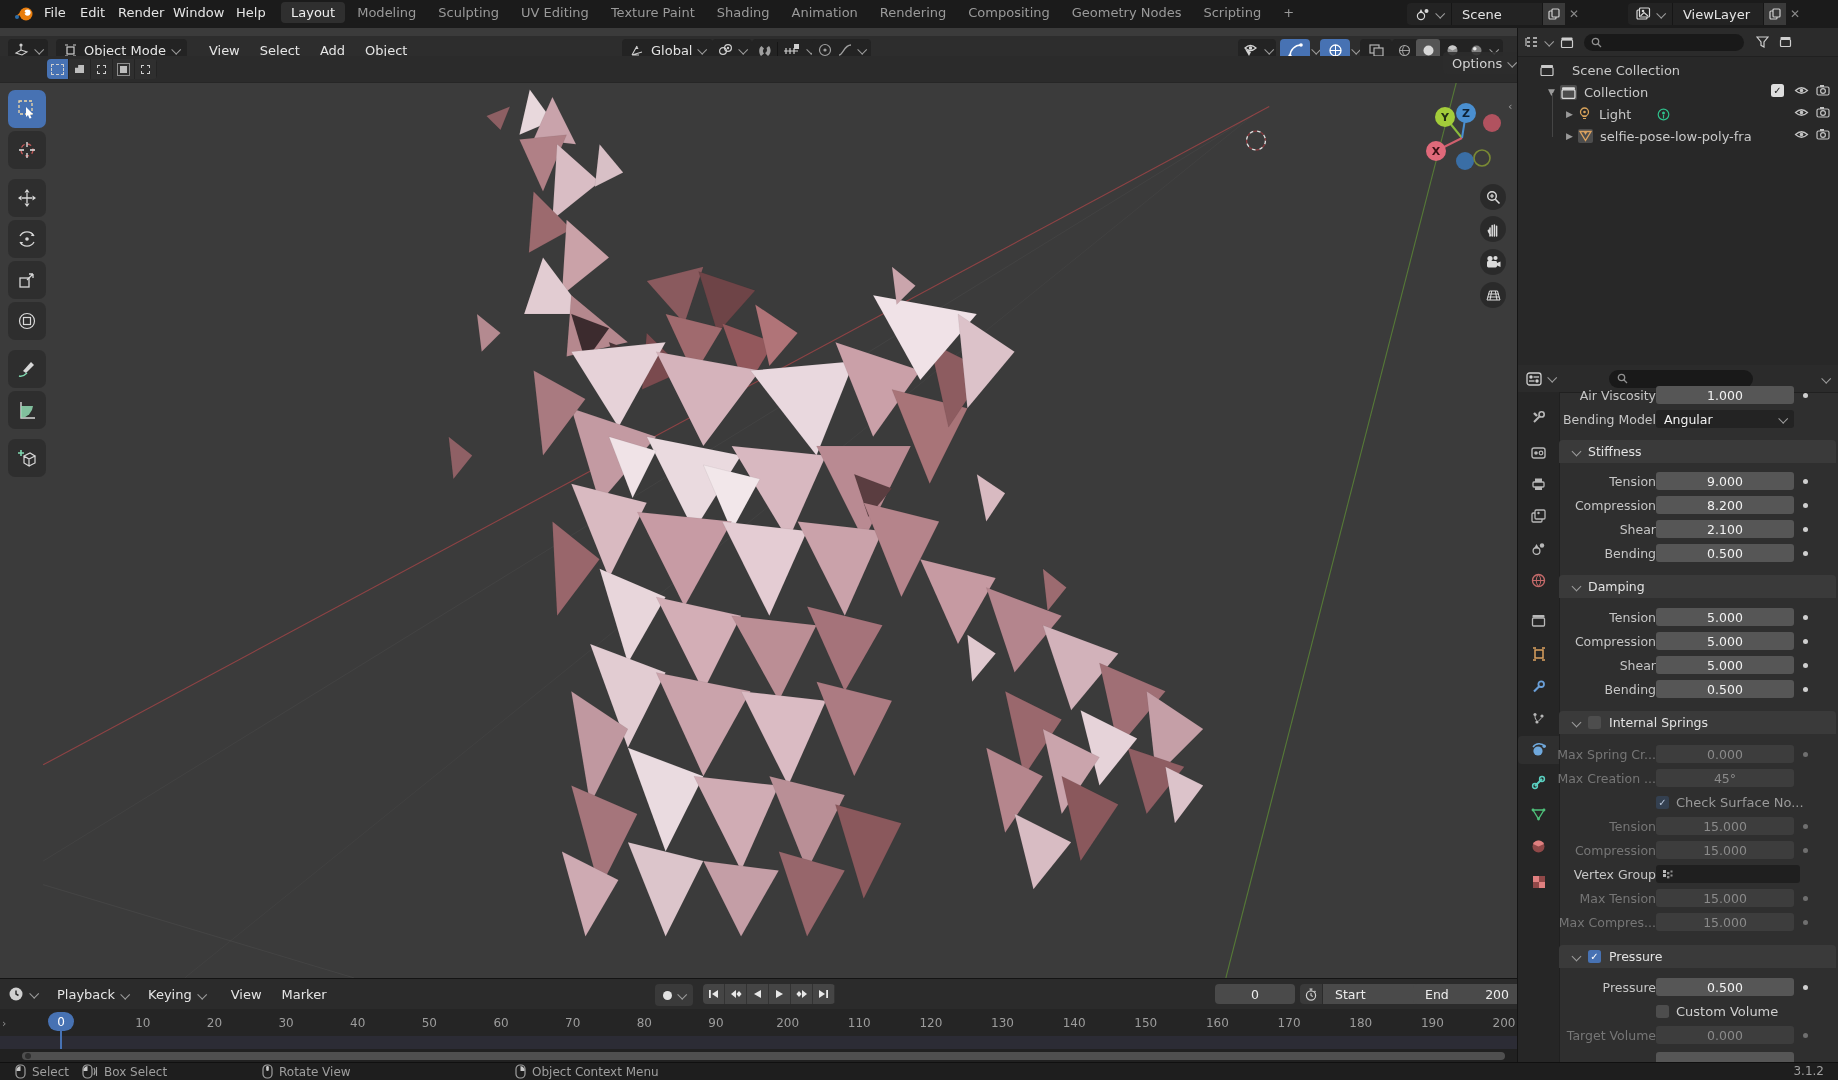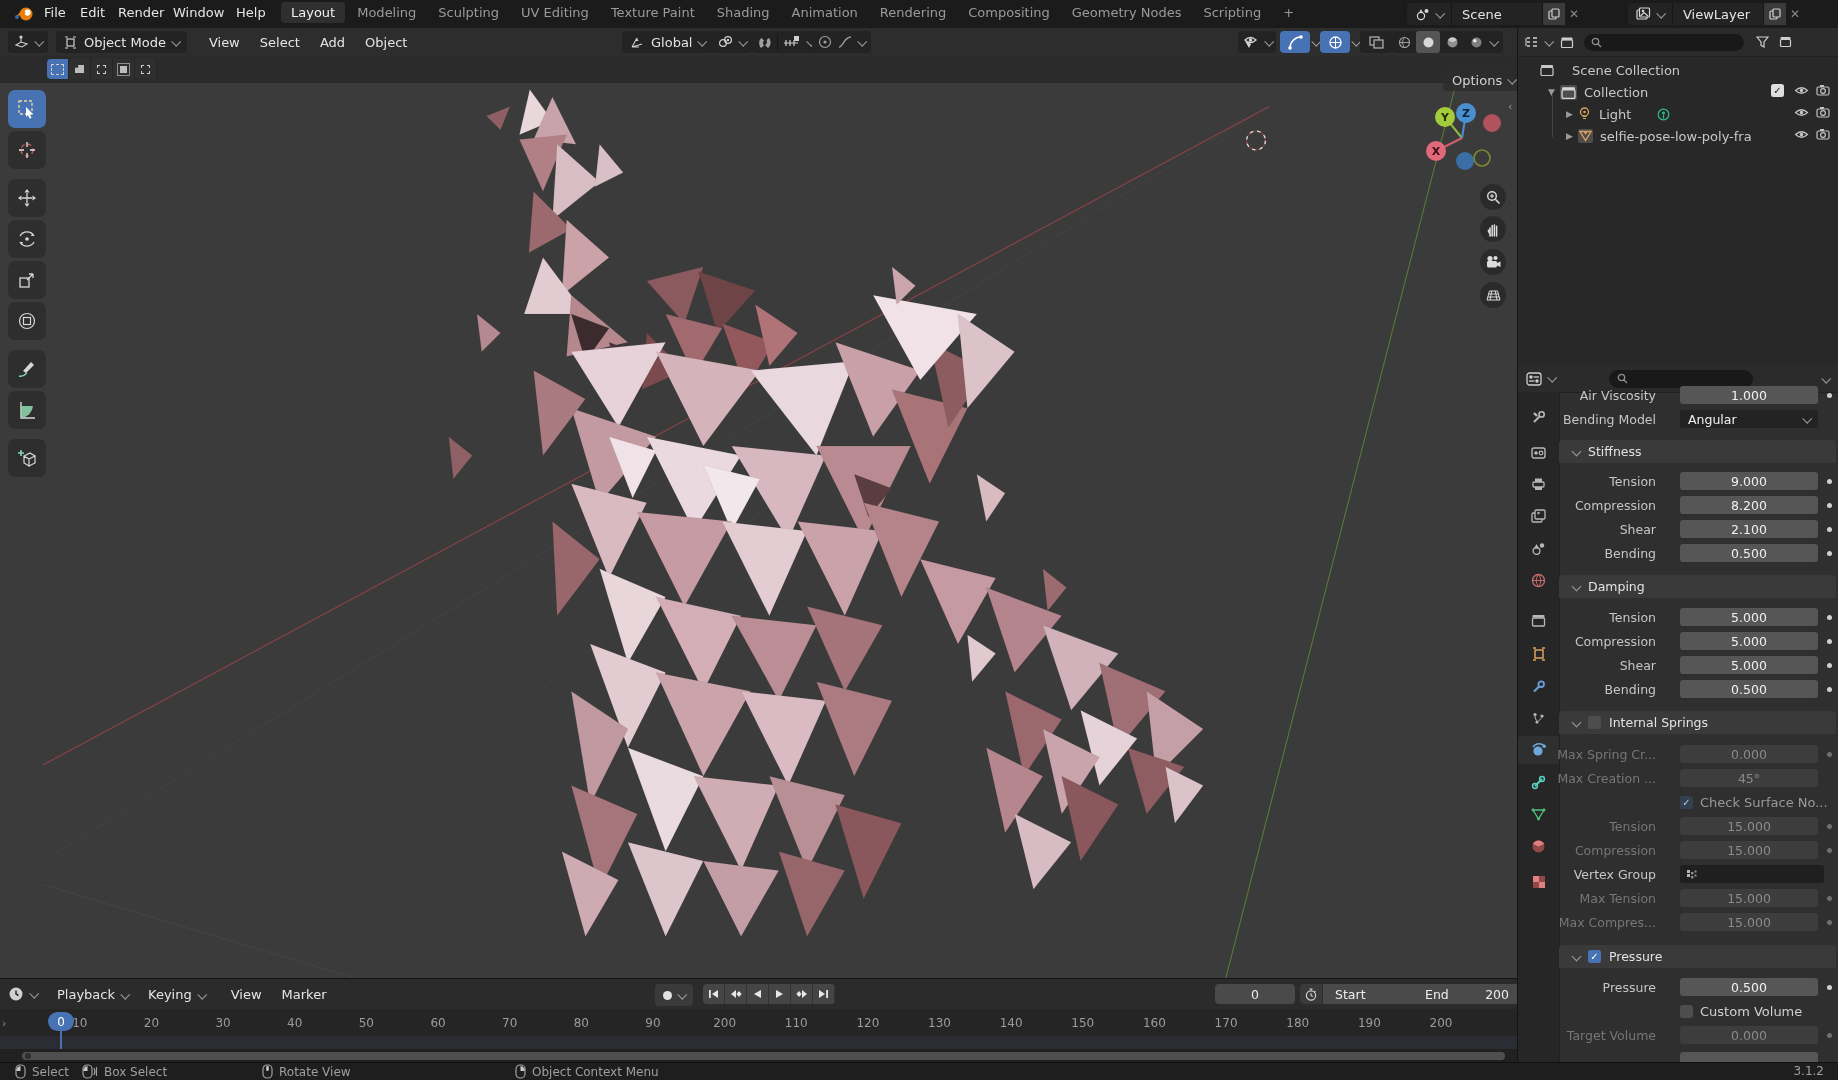--- a/index.html
+++ b/index.html
@@ -16,21 +16,21 @@
   #topbar{left:0;top:0;width:1838px;height:28px;background:#1b1b1b;display:flex;align-items:center;border-bottom:1px solid #101010}
   .tab{padding:3px 10px;border-radius:4px;color:#9a9a9a;margin-right:2px;white-space:nowrap}
   .tab.active{background:#2f2f2f;color:#efefef}
   .idblock{display:flex;align-items:center;height:22px}
   .idfield{background:#232323;border-radius:4px 0 0 4px;height:22px;display:flex;align-items:center;padding:0 8px}
   .idname{background:#232323;height:22px;display:flex;align-items:center;padding:0 10px;min-width:70px;color:#e4e4e4;border-left:1px solid #161616}
   .sqbtn{background:#3a3a3a;height:22px;width:22px;display:flex;align-items:center;justify-content:center;border-left:1px solid #161616}
   .xbtn{color:#8a8a8a;width:18px;text-align:center;font-size:12px}
   
   #vp{left:0;top:28px;width:1517px;height:950px;background:#3b3b3b;overflow:hidden}
-  #vp-header{left:0;top:0;width:1517px;height:28px;background:#2d2d2d;display:flex;align-items:center;border-bottom:4px solid #14b8a6}
+  #vp-header{left:0;top:8px;width:1517px;height:28px;background:#2d2d2d;display:flex;align-items:center;border-bottom:4px solid #14b8a6}
   #tool-settings{left:0;top:28px;width:1517px;height:26px;background:#2b2b2b;border-bottom:1px solid #262626;display:flex;align-items:center}
   .selmode{width:21px;height:20px;background:#2f2f2f;display:flex;align-items:center;justify-content:center;border-right:1px solid #242424}
   .selmode.active{background:#4772b3}
   .dashedsq{width:11px;height:9px;border:1px dashed #cfcfcf}
   .solidsq{width:9px;height:8px;background:#bdbdbd}
   
   .tbtn{width:38px;height:38px;background:#2c2c2ccc;border-radius:7px;display:flex;align-items:center;justify-content:center}
   .tbtn.active{background:#4772b3}
   
   .navbtn{width:26px;height:26px;border-radius:50%;background:rgba(30,30,30,.55);display:flex;align-items:center;justify-content:center}
@@ -43,21 +43,21 @@
   .ol-row{position:absolute;height:22px;display:flex;align-items:center;color:#c8c8c8;white-space:nowrap}
   .ol-ctrl{position:absolute;display:flex;align-items:center}
   .tri{font-size:9px;color:#9a9a9a;width:12px;display:inline-block}
   
   #props{left:1517px;top:365px;width:321px;height:697px;background:#2f2f2f;border-left:1px solid #141414;overflow:hidden}
   #props-header{left:0;top:0;width:321px;height:27px;background:#2b2b2b;border-bottom:1px solid #202020}
   #props-tabs{left:0;top:27px;width:41px;height:670px;background:#262626;border-right:1px solid #202020}
   .ptab{position:absolute;left:0;width:41px;height:28px;display:flex;align-items:center;justify-content:center}
   .ptab.active{background:#2f2f2f;border-radius:4px 0 0 4px}
   .prow{position:absolute;left:41px;width:280px;height:20px;display:flex;align-items:center}
-  .plabel{width:100px;text-align:right;color:#c6c6c6;font-size:12.5px;padding-right:24px;white-space:nowrap;overflow:visible;flex:none;margin-left:-3px}
+  .plabel{width:100px;text-align:right;color:#c6c6c6;font-size:12.5px;padding-right:0;white-space:nowrap;overflow:visible;flex:none;margin-left:-3px}
   .pfield{width:138px;height:18px;background:#565656;border-radius:3px;color:#f1f1f1;
           display:flex;align-items:center;justify-content:center;font-size:12.5px;flex:none}
   .pfield.drop{background:#232323;justify-content:flex-start;padding:0 8px;width:122px}
   .pdot{width:5px;height:5px;border-radius:50%;background:#cfcfcf;margin-left:9px}
   .prow.dis .plabel{color:#767676}
   .prow.dis .pfield{background:#3d3d3d;color:#8a8a8a}
   .prow.dis .pdot{background:#6f6f6f}
   .psec{position:absolute;left:41px;width:277px;height:23px;background:#3a3a3a;border-radius:4px 4px 0 0;
         display:flex;align-items:center;color:#e2e2e2;font-size:12.5px}
   .chk{width:13px;height:13px;border-radius:2.5px;background:#4d4d4d;flex:none;display:flex;align-items:center;justify-content:center;font-size:10px;color:#fff}
@@ -446,21 +446,21 @@
     </div>
     <div class="tbtn">
       <svg width="20" height="20" viewBox="0 0 20 20">
           <path d="M7 8 L13 5 L18 8 L12 11 Z M7 8 v7 L12 18 v-7 M18 8 v7 L12 18" fill="none" stroke="#d8d8d8" stroke-width="1.2"></path>
           <path d="M4 2 v6 M1 5 h6" stroke="#7fd8b0" stroke-width="1.6"></path>
         </svg>
     </div>
   </div>
 
 
-  <div class="abs pill" style="left:1443px;top:41px;padding:0 9px;background:#2d2d2dd9">
+  <div class="abs pill" style="left:1443px;top:24px;padding:0 9px;background:#2d2d2dd9">
     <span>Options</span>
       <span class="cv"></span>
   </div>
 
   <span class="abs" style="left:1508px;top:72px;color:#9a9a9a;font-size:11px">‹</span>
 
   <svg class="abs" style="left:1418px;top:72px" width="92" height="108" viewBox="0 0 92 108">
     <g stroke-width="2">
       <line x1="44" y1="38" x2="27" y2="17" stroke="#8aba3c"></line>
       <line x1="44" y1="38" x2="48" y2="13" stroke="#4a8fd0"></line>
@@ -945,21 +945,21 @@
       <span>Start</span>
         <span>1</span>
     </span>
     <span class="abs tfield" style="left:1413px;top:5px;width:84px;justify-content:space-between;padding:0 12px">
       <span>End</span>
         <span>200</span>
     </span>
   </div>
 
   <div id="tl-ruler" class="abs">
-    <div class="flex" style="padding-left:44px;height:27px">
+    <div class="flex" style="padding-left:107px;height:27px">
 
     <span class="tickcell">10</span>
         <span class="tickcell">20</span>
         <span class="tickcell">30</span>
         <span class="tickcell">40</span>
         <span class="tickcell">50</span>
         <span class="tickcell">60</span>
         <span class="tickcell">70</span>
         <span class="tickcell">80</span>
         <span class="tickcell">90</span>

